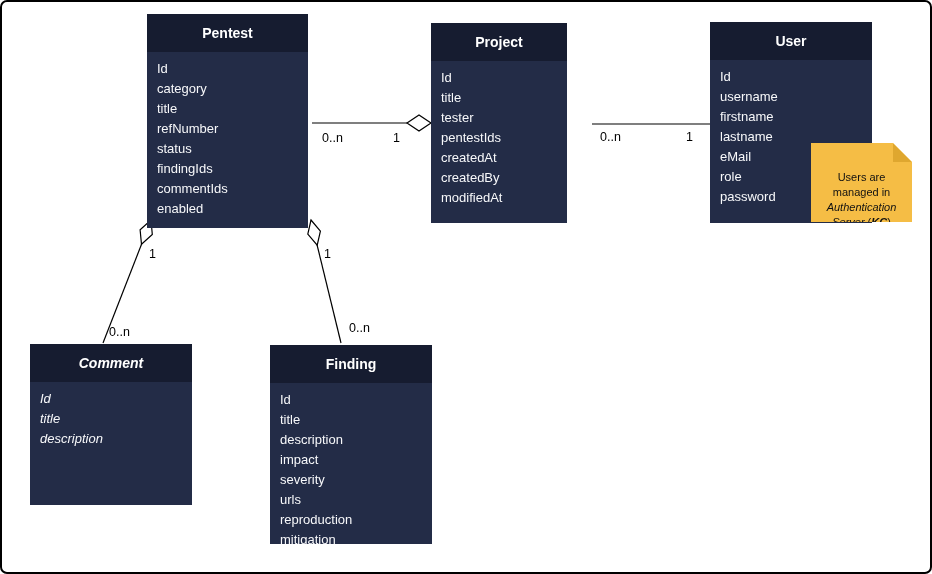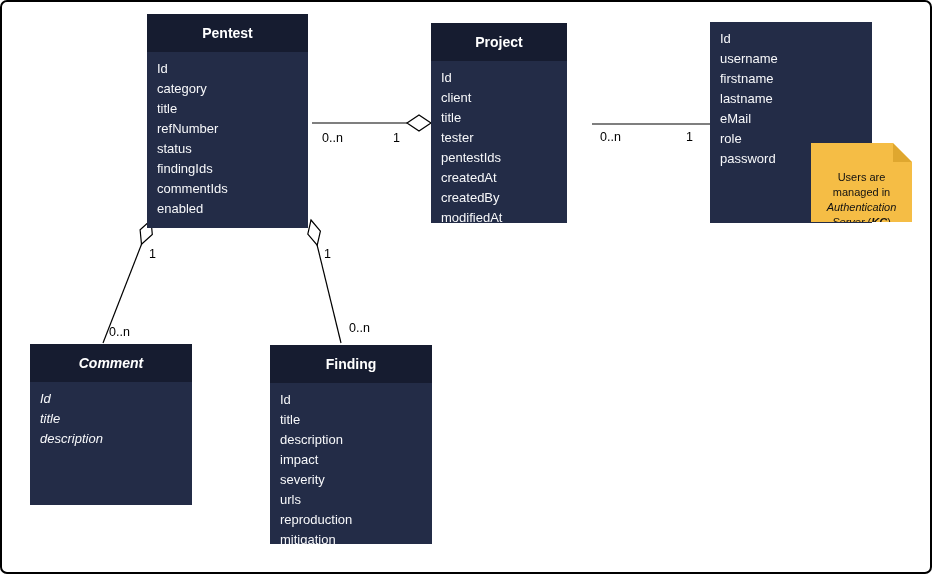--- a/index.html
+++ b/index.html
@@ -120,31 +120,31 @@
         <div class="field-row">findingIds</div>
         <div class="field-row">commentIds</div>
         <div class="field-row">enabled</div>
       </div>
   </div>
 
   <div class="entity" id="entity-project">
     <div class="entity-header">Project</div>
     <div class="entity-fields">
         <div class="field-row">Id</div>
-        <div class="field-row">client</div>
         <div class="field-row">title</div>
         <div class="field-row">tester</div>
         <div class="field-row">pentestIds</div>
         <div class="field-row">createdAt</div>
         <div class="field-row">createdBy</div>
         <div class="field-row">modifiedAt</div>
       </div>
   </div>
 
   <div class="entity" id="entity-user">
+    <div class="entity-header">User</div>
     <div class="entity-fields">
         <div class="field-row">Id</div>
         <div class="field-row">username</div>
         <div class="field-row">firstname</div>
         <div class="field-row">lastname</div>
         <div class="field-row">eMail</div>
         <div class="field-row">role</div>
         <div class="field-row">password</div>
       </div>
   </div>

